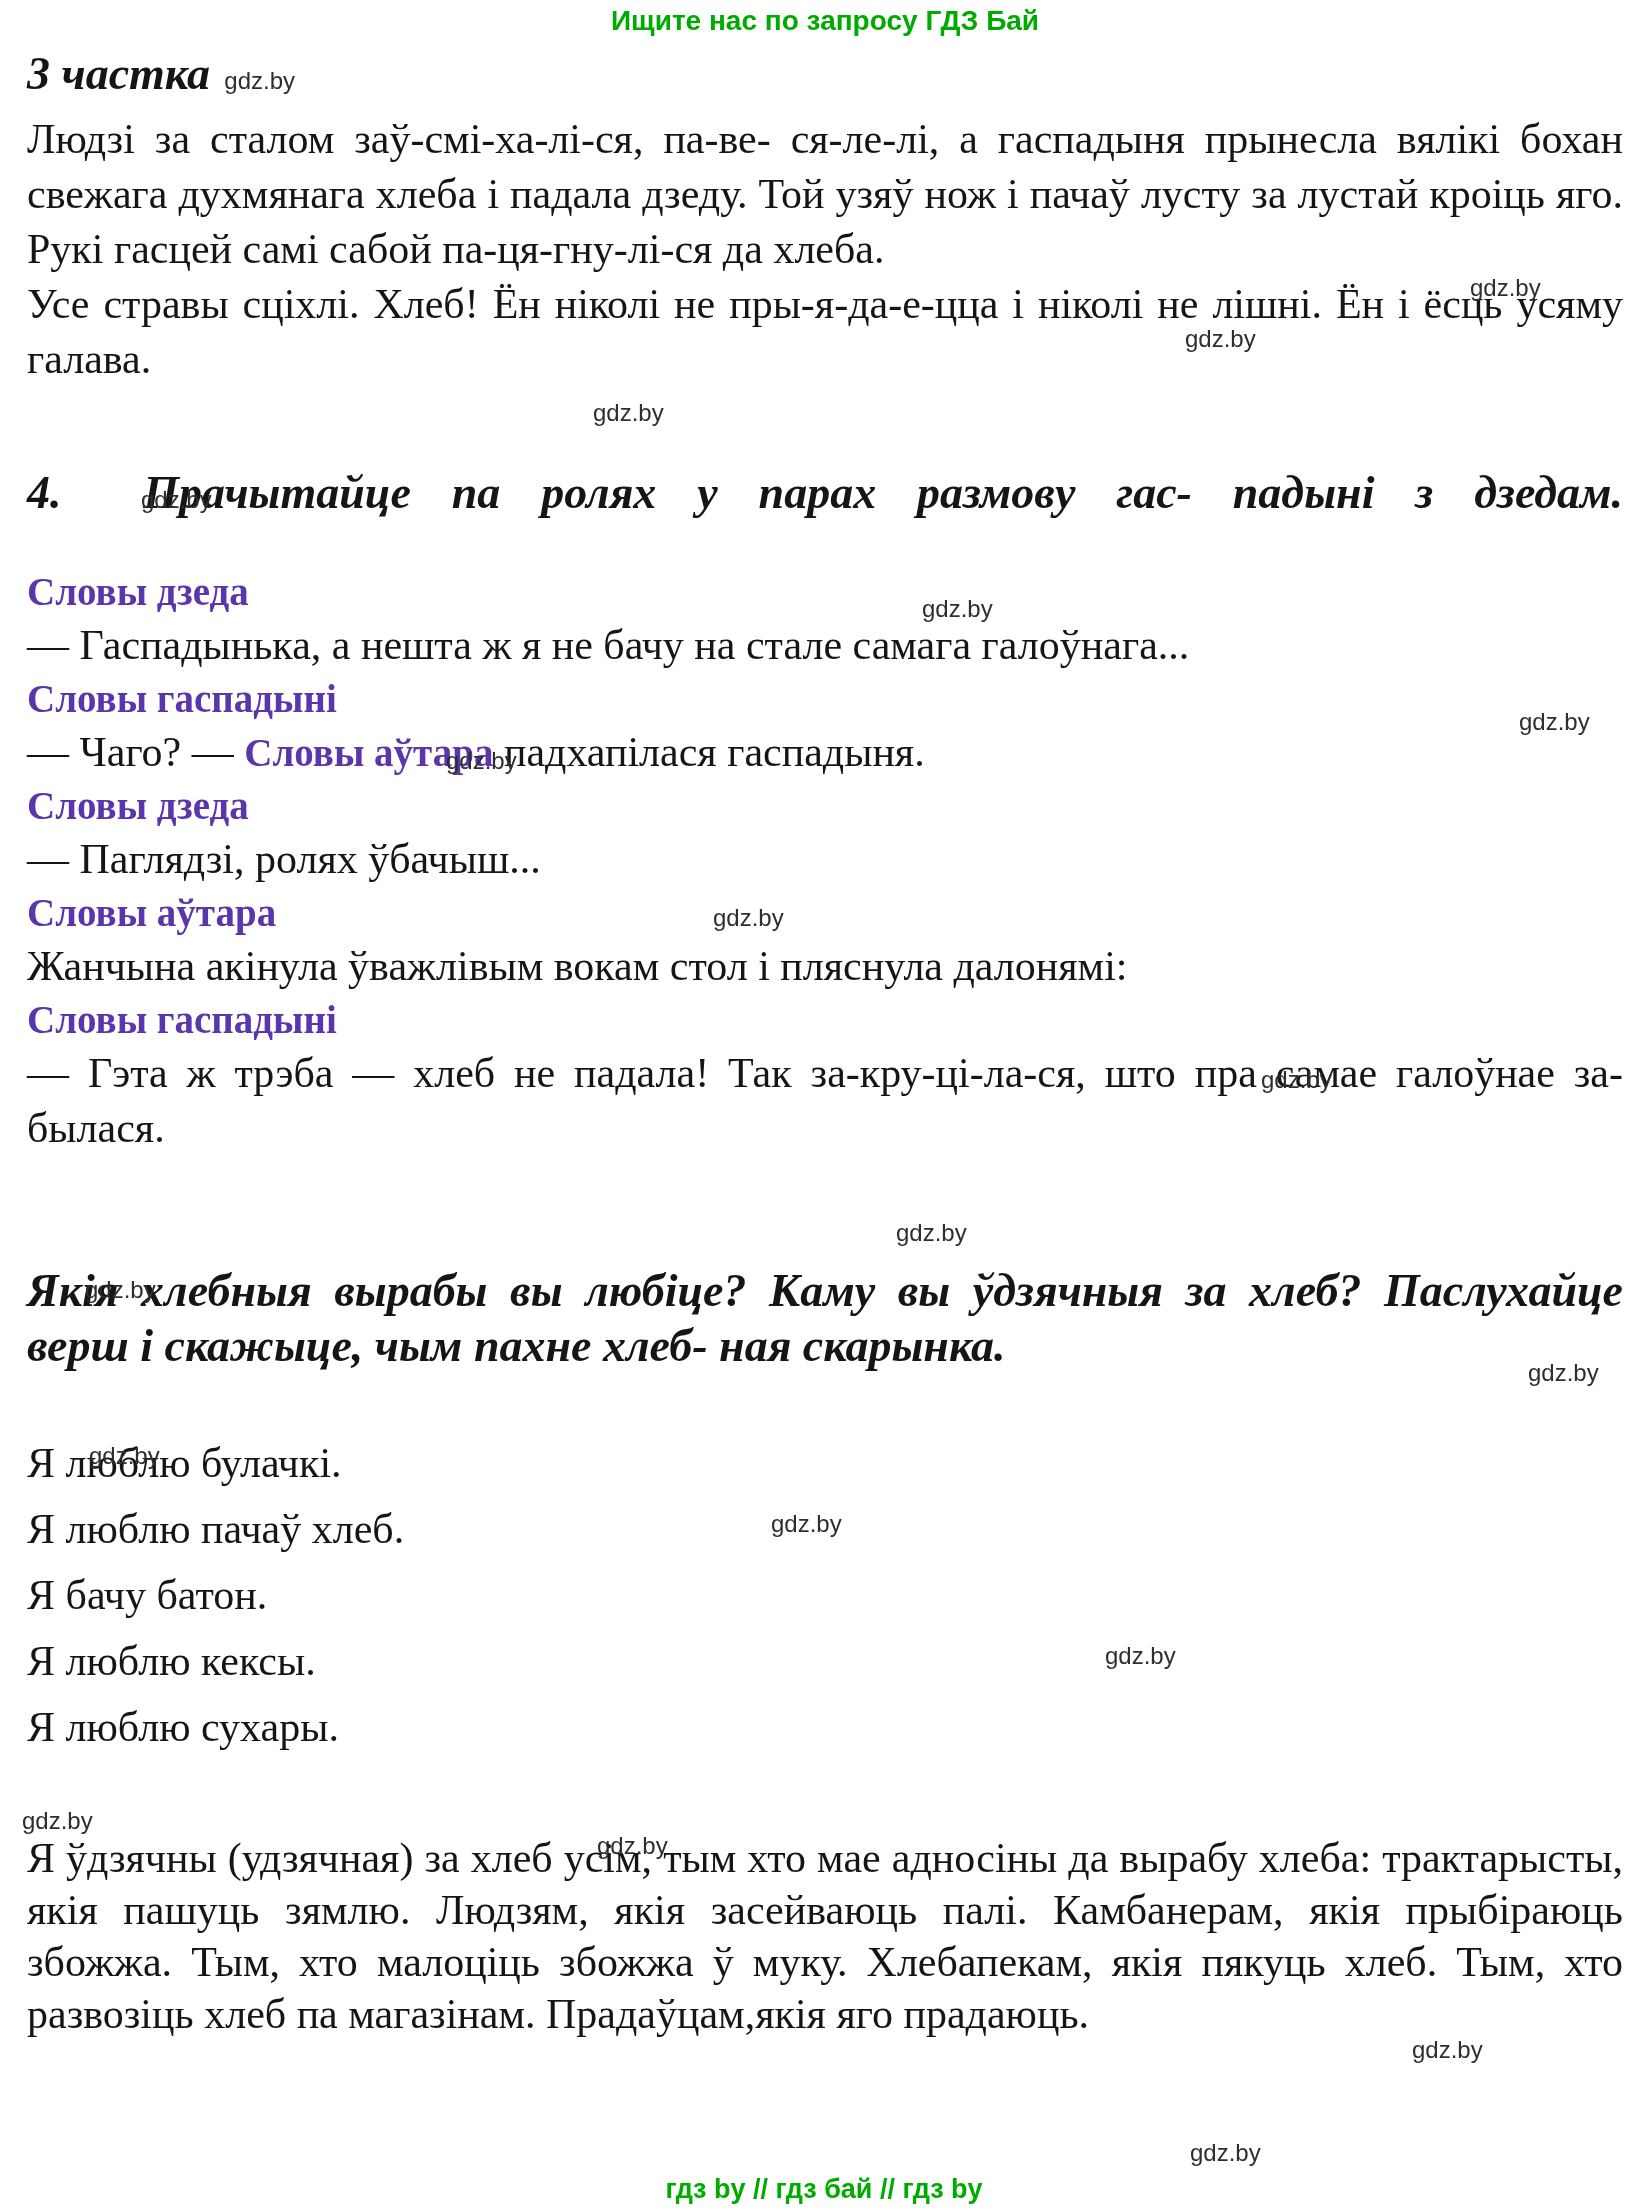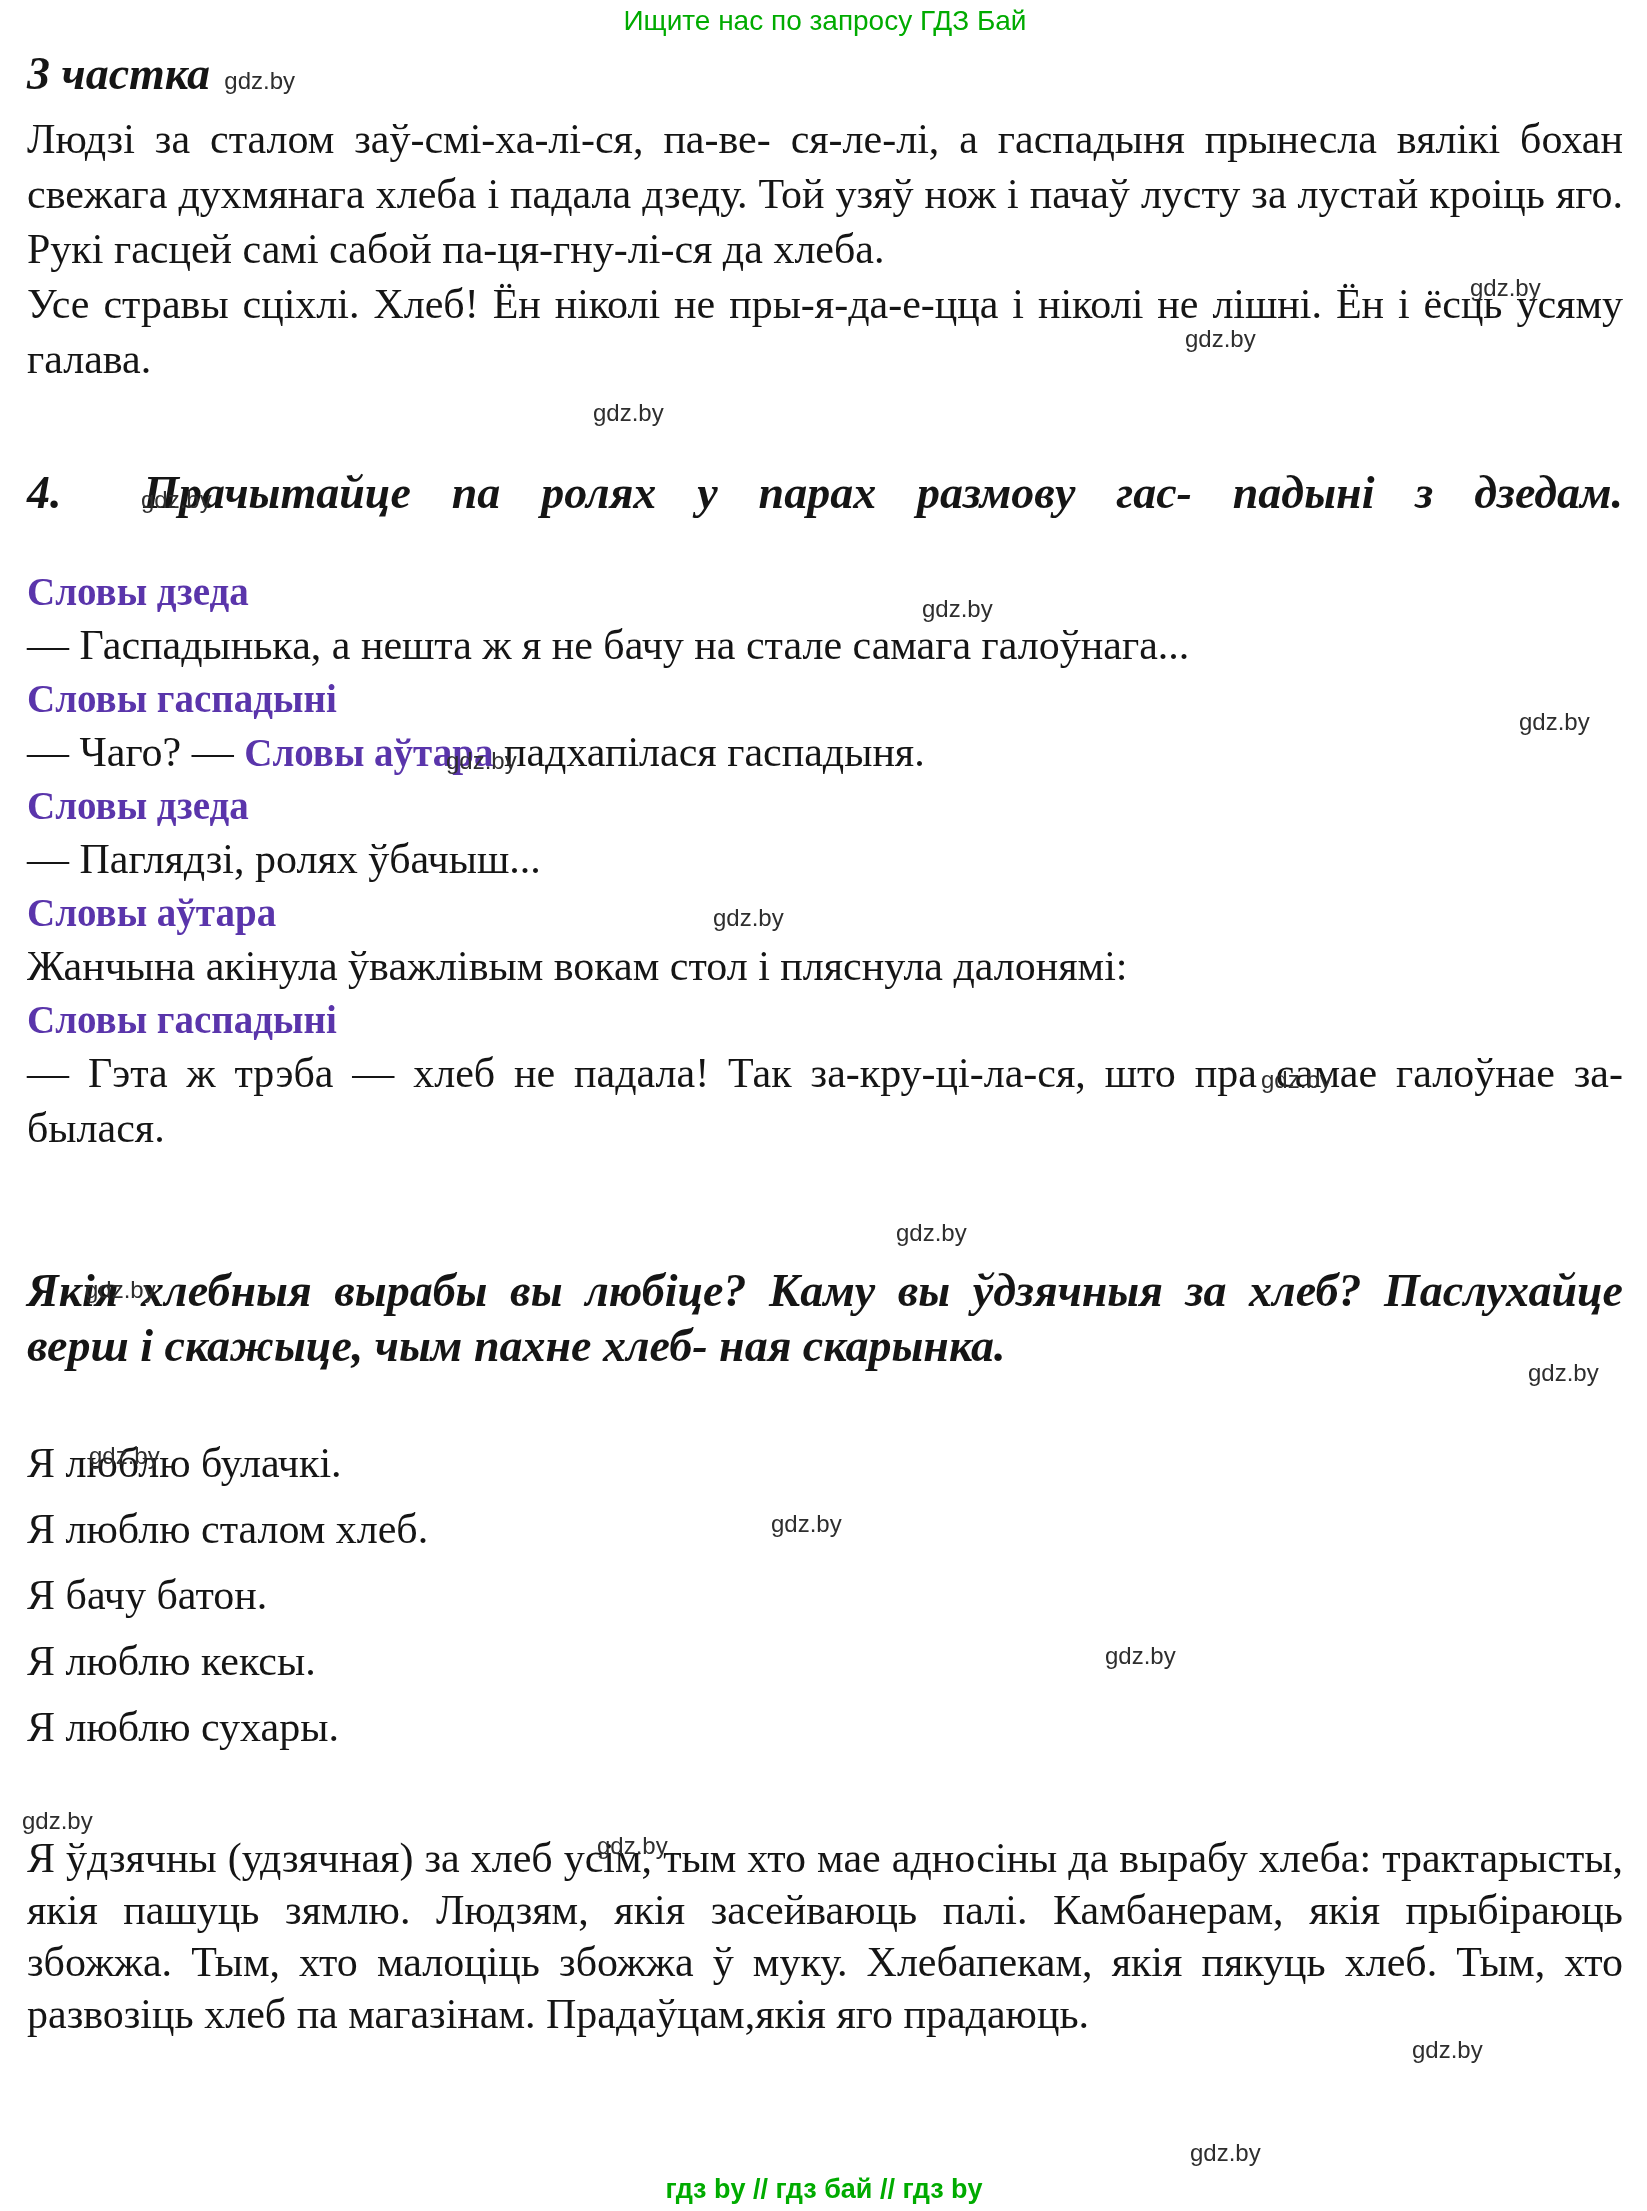--- a/index.html
+++ b/index.html
@@ -14,21 +14,21 @@
     width: 1648px;
     height: 2212px;
     padding: 5.3px 25px 0 27px;
     box-sizing: border-box;
     overflow: hidden;
     background: #ffffff;
   }
   .banner {
     text-align: center;
     font-family: "Liberation Sans", sans-serif;
-    font-weight: normal;
+    font-weight: bold;
     font-size: 28px;
     color: var(--green, #00ab00);
   }
   .heading {
     margin: 9px 0 3.6px 0;
     font-size: 46px;
     font-style: italic;
     font-weight: bold;
     line-height: 55px;
   }
@@ -129,21 +129,21 @@
     <p class="dlg-label">Словы аўтара</p>
     <p class="body-p">Жанчына акінула ўважлівым вокам стол і пляснула далонямі:</p>
     <p class="dlg-label">Словы гаспадыні</p>
     <p class="body-p">— Гэта ж трэба — хлеб не падала! Так за-кру-ці-ла-ся, што пра самае галоўнае за- былася.</p>
   </div>
 
   <p class="task-p question">Якія хлебныя вырабы вы любіце? Каму вы ўдзячныя за хлеб? Паслухайце верш і скажыце, чым пахне хлеб- ная скарынка.</p>
 
   <div class="likes">
     <p class="like-line">Я люблю булачкі.</p>
-    <p class="like-line">Я люблю сталом хлеб.</p>
+    <p class="like-line">Я люблю пачаў хлеб.</p>
     <p class="like-line">Я бачу батон.</p>
     <p class="like-line">Я люблю кексы.</p>
     <p class="like-line">Я люблю сухары.</p>
   </div>
 
   <p class="body-p final">Я ўдзячны (удзячная) за хлеб усім, тым хто мае адносіны да вырабу хлеба: трактарысты, якія пашуць зямлю. Людзям, якія засейваюць палі. Камбанерам, якія прыбіраюць збожжа. Тым, хто малоціць збожжа ў муку. Хлебапекам, якія пякуць хлеб. Тым, хто развозіць хлеб па магазінам. Прадаўцам,якія яго прадаюць.</p>
 
   <div class="footer">гдз by  //  гдз бай  //  гдз by</div>
 
   <div class="wm-layer">

